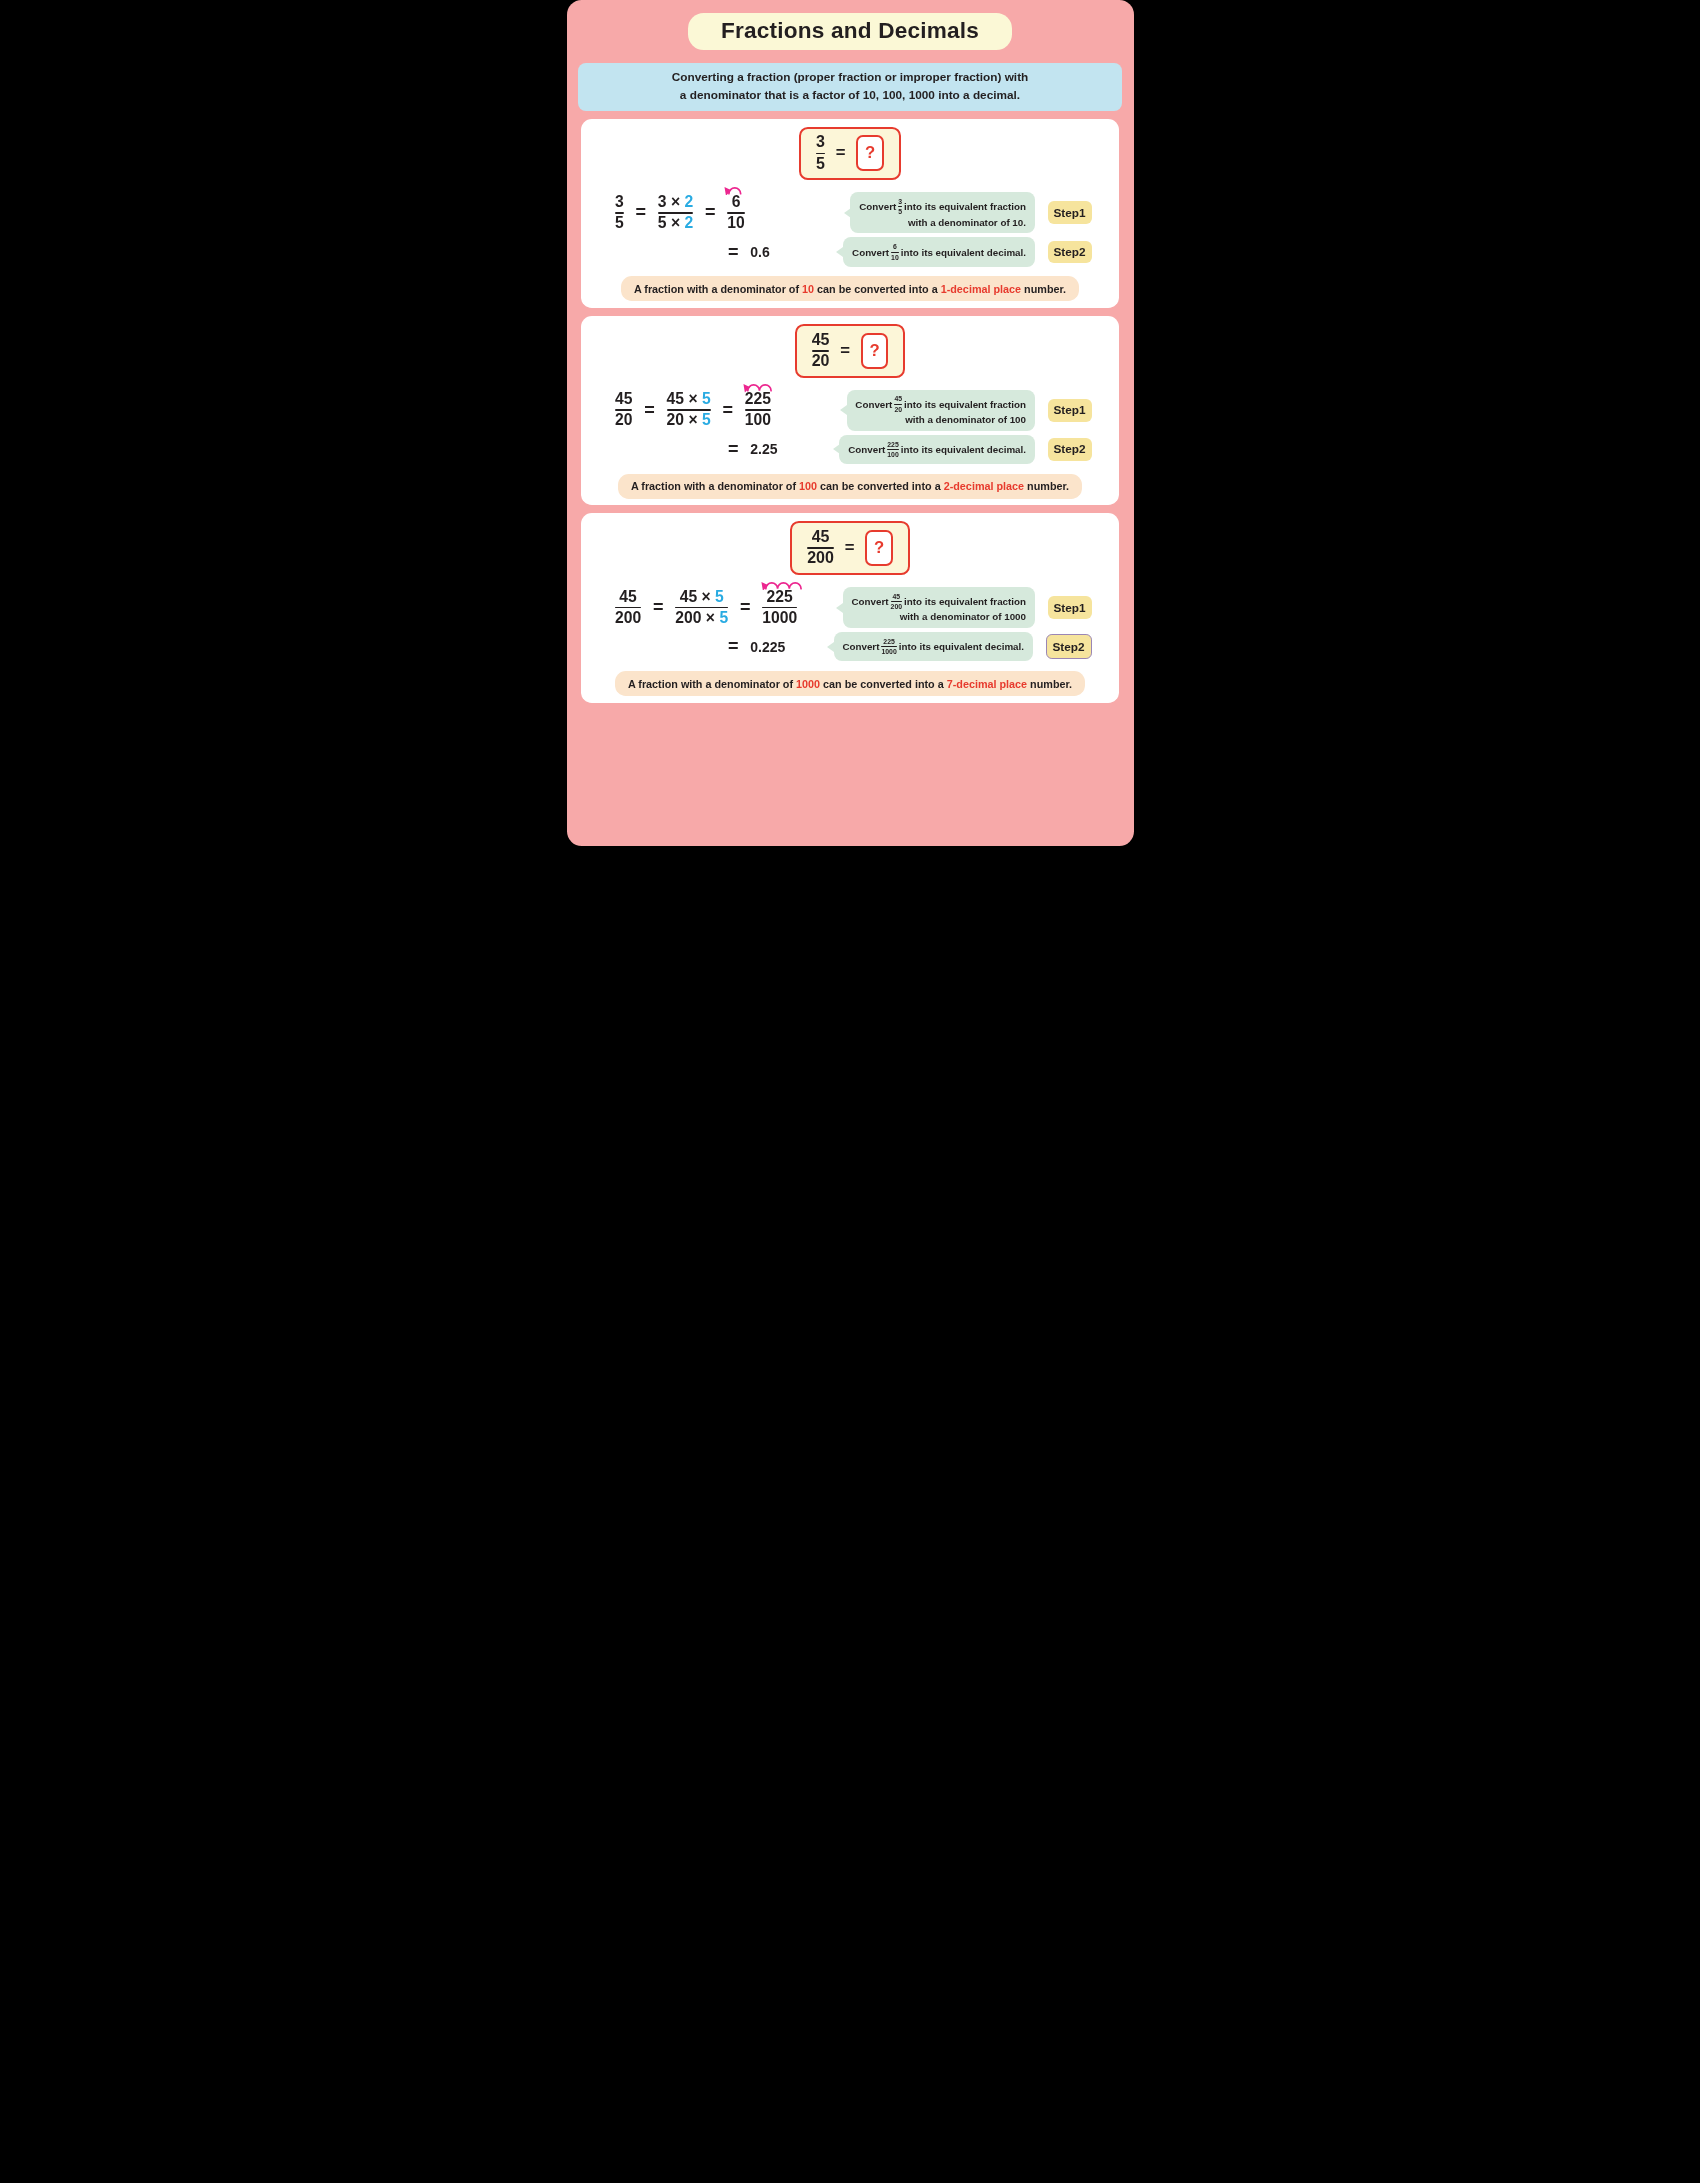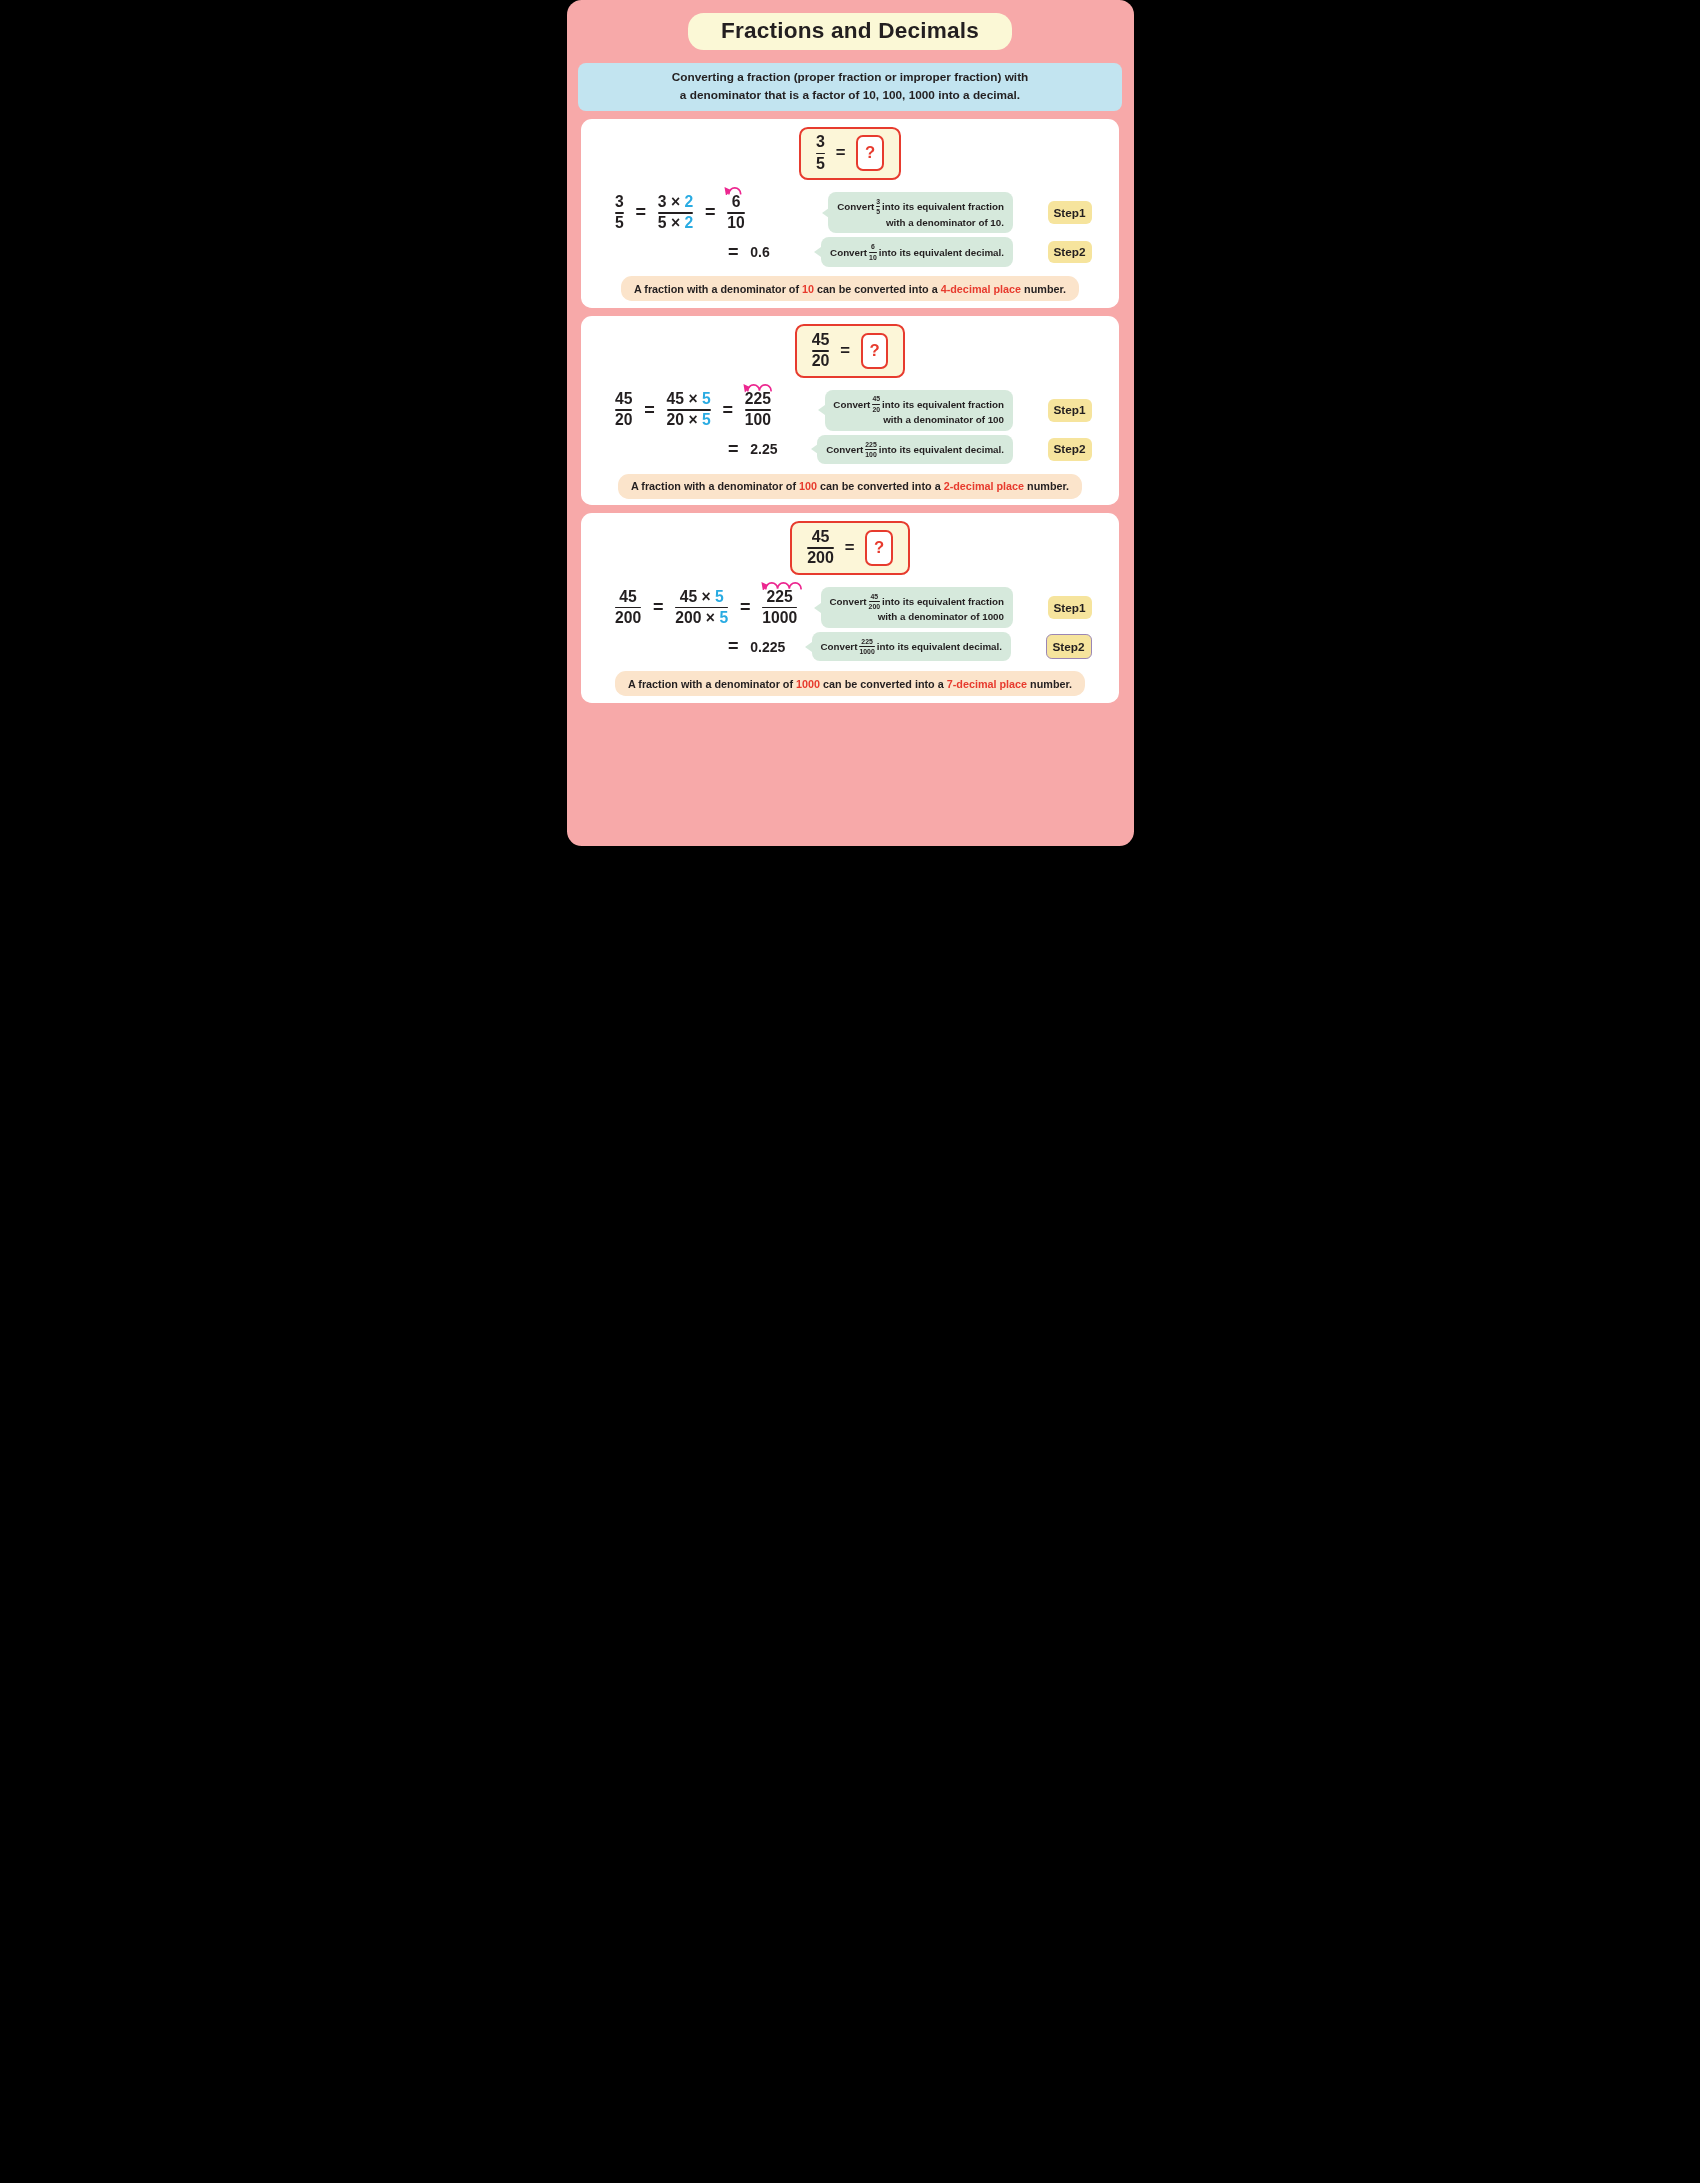--- a/index.html
+++ b/index.html
@@ -30,21 +30,21 @@
   .decimal-row{display:flex;align-items:center;gap:11.8px;margin:3.9px 0 0 147px;padding-right:27.5px;}
   .wdec{font-size:14px;font-weight:700;}
   
   .bubble{position:relative;margin-left:auto;background:#D6E9DC;border-radius:7.9px;padding:5.9px 8.8px;}
   .bubble::before{content:"";position:absolute;left:-6.9px;top:50%;transform:translateY(-50%);border-top:5.4px solid transparent;border-bottom:5.4px solid transparent;border-right:7.9px solid #D6E9DC;}
   .b-line1{display:flex;align-items:center;justify-content:center;gap:2px;font-size:9.8px;font-weight:700;}
   .b-line2{text-align:right;font-size:9.8px;font-weight:700;margin-top:1px;}
   .bubble .frac{font-size:6.9px;}
   .bubble .frac .bar{height:1px;margin:1px 0;}
   
-  .badge{margin-left:23px;background:#F6E49D;border-radius:5.9px;padding:4.4px 5.9px;font-size:11.8px;font-weight:700;white-space:nowrap;}
+  .badge{margin-left:1px;background:#F6E49D;border-radius:5.9px;padding:4.4px 5.9px;font-size:11.8px;font-weight:700;white-space:nowrap;}
   .badge.outlined{border:1.5px solid #9A86B5;}
   
   .note{width:fit-content;max-width:452px;margin:9.8px auto 0;background:#FBE4CB;border-radius:10.8px;padding:6.4px 12.8px;font-size:10.8px;font-weight:700;text-align:center;}
   .note .red{color:#E73B2E;}
 </style>
 </head>
 <body>
 
 <div class="page">
 
@@ -122,21 +122,21 @@
             <span class="bar"></span>
             <span>10</span>
           </span>
           <span>into its equivalent decimal.</span>
         </div>
       </div>
       <span class="badge">Step2</span>
     </div>
 
     <div class="note">
-      <span>A fraction with a denominator of </span><span class="red">10</span><span> can be converted into a </span><span class="red">4-decimal place</span><span> number.</span>
+      <span>A fraction with a denominator of </span><span class="red">10</span><span> can be converted into a </span><span class="red">1-decimal place</span><span> number.</span>
     </div>
   </div>
 
   <div class="card">
     <div class="question-row">
       <div class="qbox">
         <span class="frac">
           <span>45</span>
           <span class="bar"></span>
           <span>20</span>

